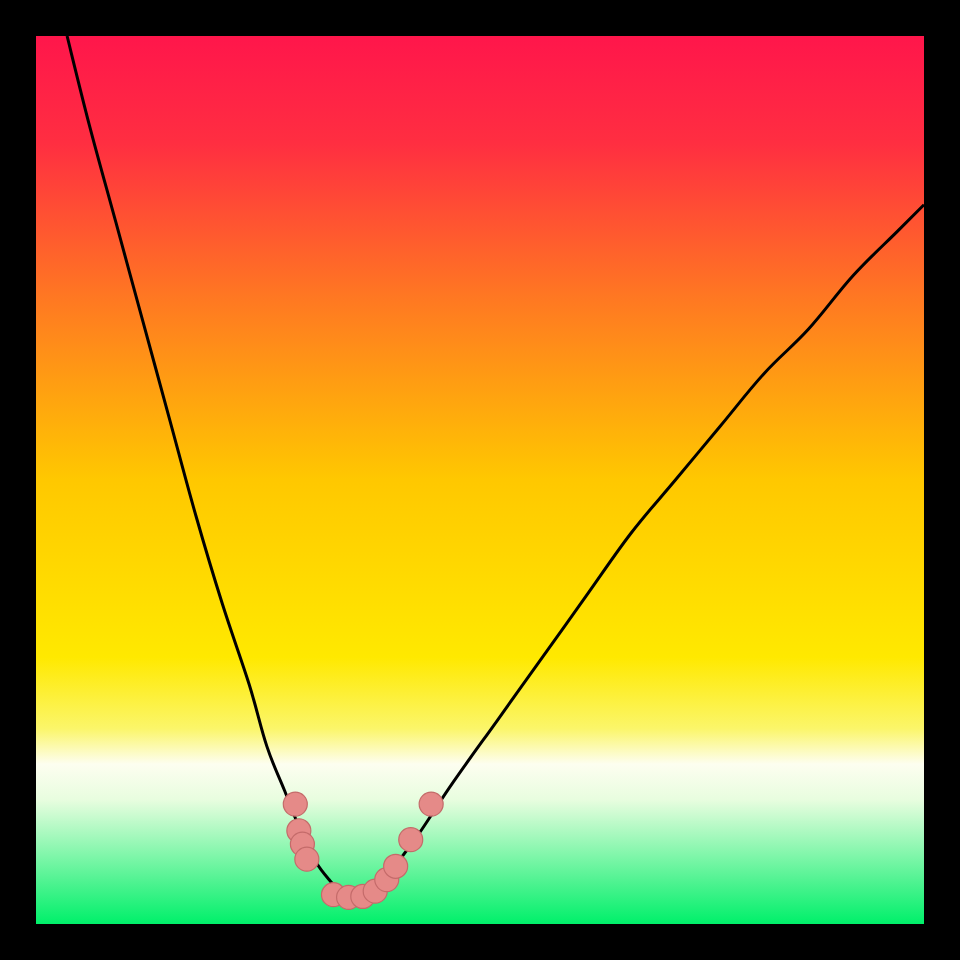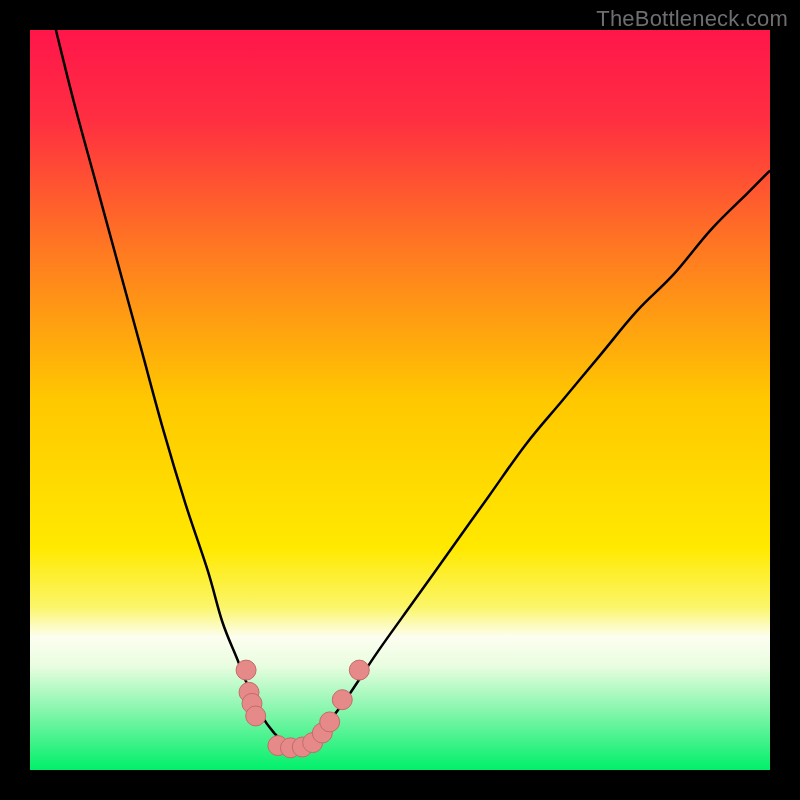--- a/index.html
+++ b/index.html
@@ -73,14 +73,13 @@
           <circle cx="272.32" cy="717.06" r="10" fill="#e58a88" stroke="#c46b6a" stroke-width="1"></circle>
           <circle cx="282.68" cy="712.62" r="10" fill="#e58a88" stroke="#c46b6a" stroke-width="1"></circle>
           <circle cx="292.3" cy="703" r="10" fill="#e58a88" stroke="#c46b6a" stroke-width="1"></circle>
           <circle cx="299.70000000000005" cy="691.9" r="10" fill="#e58a88" stroke="#c46b6a" stroke-width="1"></circle>
           <circle cx="312.28" cy="669.7" r="10" fill="#e58a88" stroke="#c46b6a" stroke-width="1"></circle>
           <circle cx="329.3" cy="640.1" r="10" fill="#e58a88" stroke="#c46b6a" stroke-width="1"></circle>
         </g>
     </svg>
   </div>
 
-  <div class="watermark">TheBottleneck.com</div>
 </div>
 
 </body></html>

